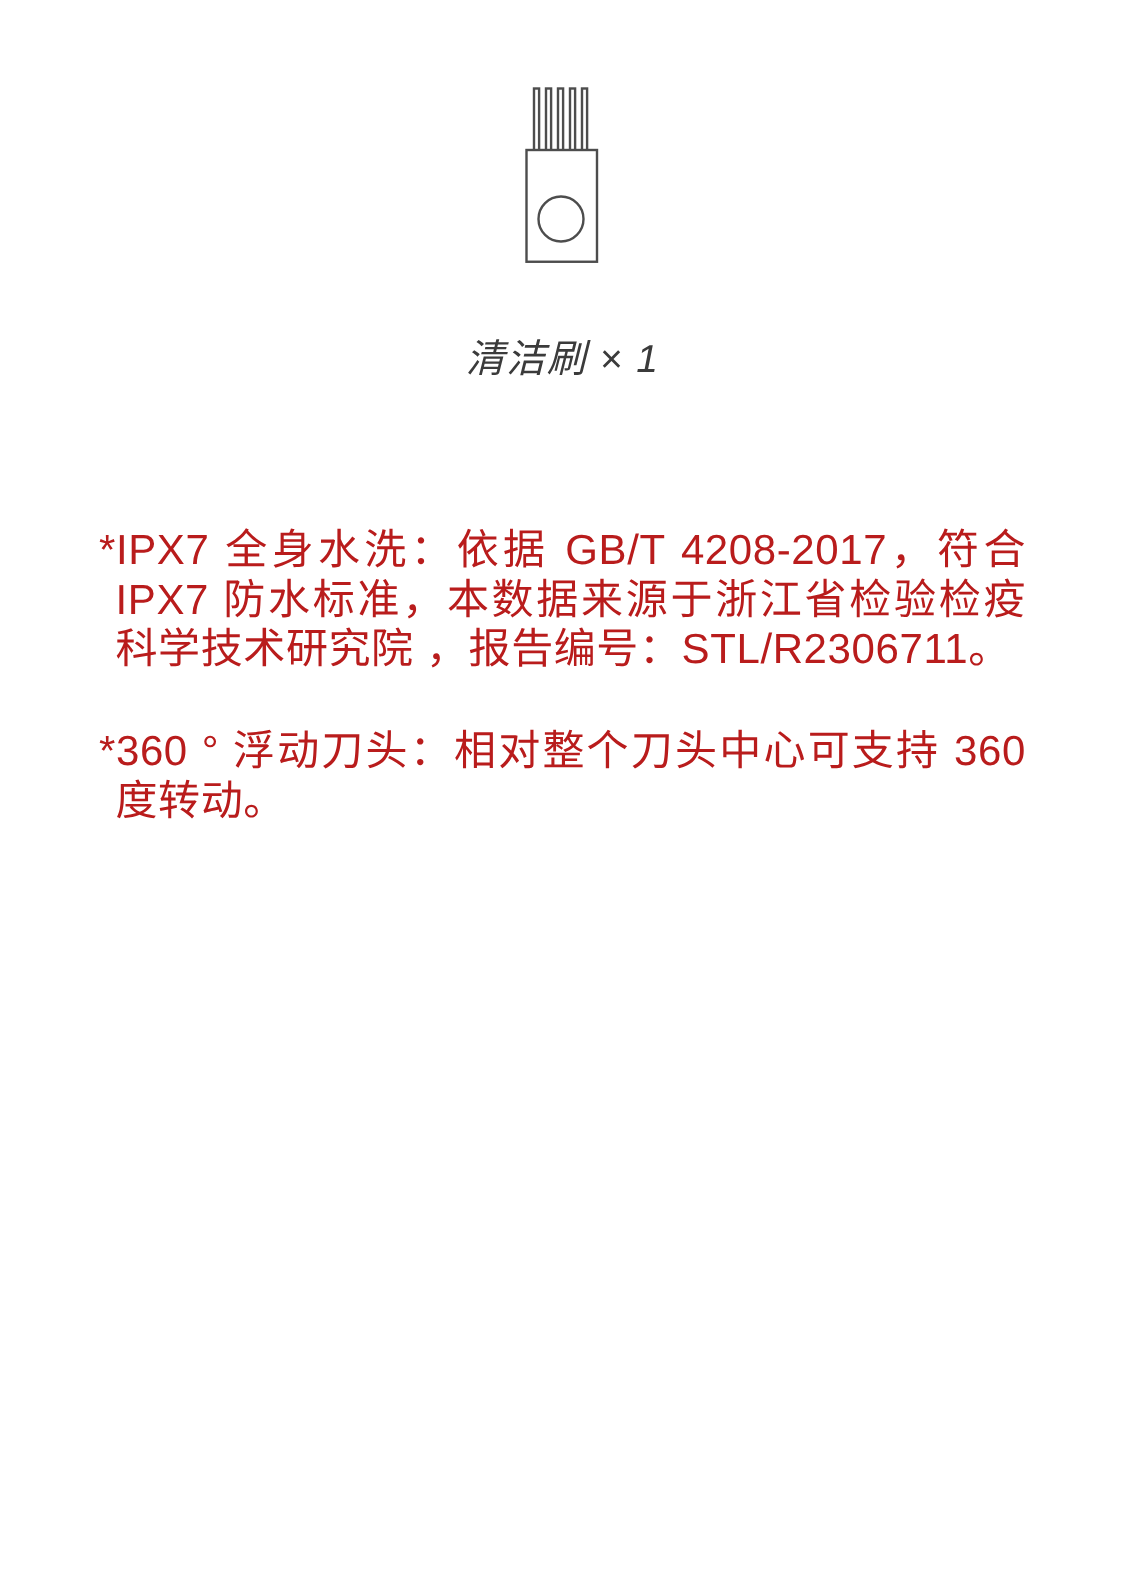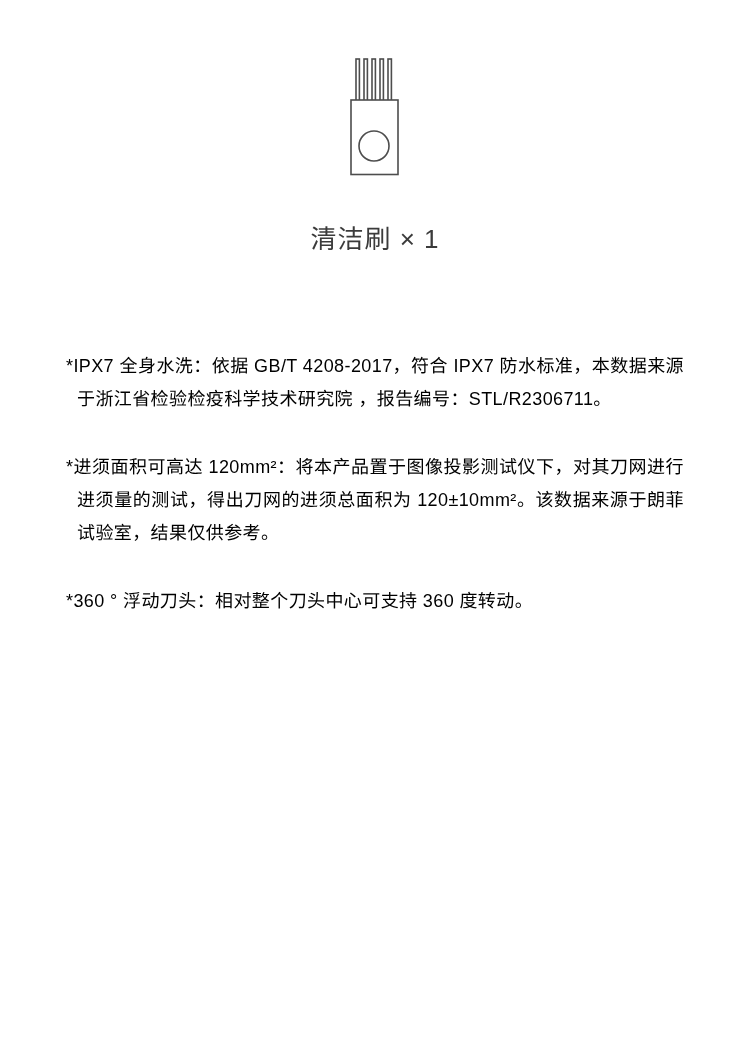--- a/index.html
+++ b/index.html
@@ -19,20 +19,21 @@
     height: 1059px;
     background: #ffffff;
     box-sizing: border-box;
   }
   
   .accessories {
     display: flex;
     justify-content: center;
     gap: 56px;
     padding-top: 58px;
+    font-style: italic;
   }
   .accessory {
     width: 200px;
     display: flex;
     flex-direction: column;
     align-items: center;
   }
   .icon-box {
     height: 132px;
     display: flex;
@@ -52,24 +53,24 @@
     letter-spacing: 1px;
     color: #3b3b3b;
     white-space: nowrap;
   }
   
   .disclaimers {
     margin-top: 96px;
     padding: 0 66px;
   }
   .para {
-    font-size: 18px;
+    font-size: 28px;
     line-height: 33px;
     letter-spacing: 0.4px;
-    color: #000000;
+    color: #b91c1c;
     margin: 0 0 35px 0;
     text-align: justify;
     padding-left: 11px;
     text-indent: -11px;
   }
   .para:last-child {
     margin-bottom: 0;
   }
   .line-art {
     stroke: #4d4d4d;
@@ -105,17 +106,16 @@
         </svg>
       </div>
       <figcaption class="accessory-label">清洁刷 × 1</figcaption>
     </figure>
 
 
   </div>
 
   <div class="disclaimers">
     <p class="para">*IPX7 全身水洗：依据 GB/T 4208-2017，符合 IPX7 防水标准，本数据来源于浙江省检验检疫科学技术研究院 ，报告编号：STL/R2306711。</p>
-    <p class="para">*进须面积可高达 120mm²：将本产品置于图像投影测试仪下，对其刀网进行进须量的测试，得出刀网的进须总面积为 120±10mm²。该数据来源于朗菲试验室，结果仅供参考。</p>
     <p class="para">*360 ° 浮动刀头：相对整个刀头中心可支持 360 度转动。</p>
   </div>
 
 </div>
 
 </body></html>

